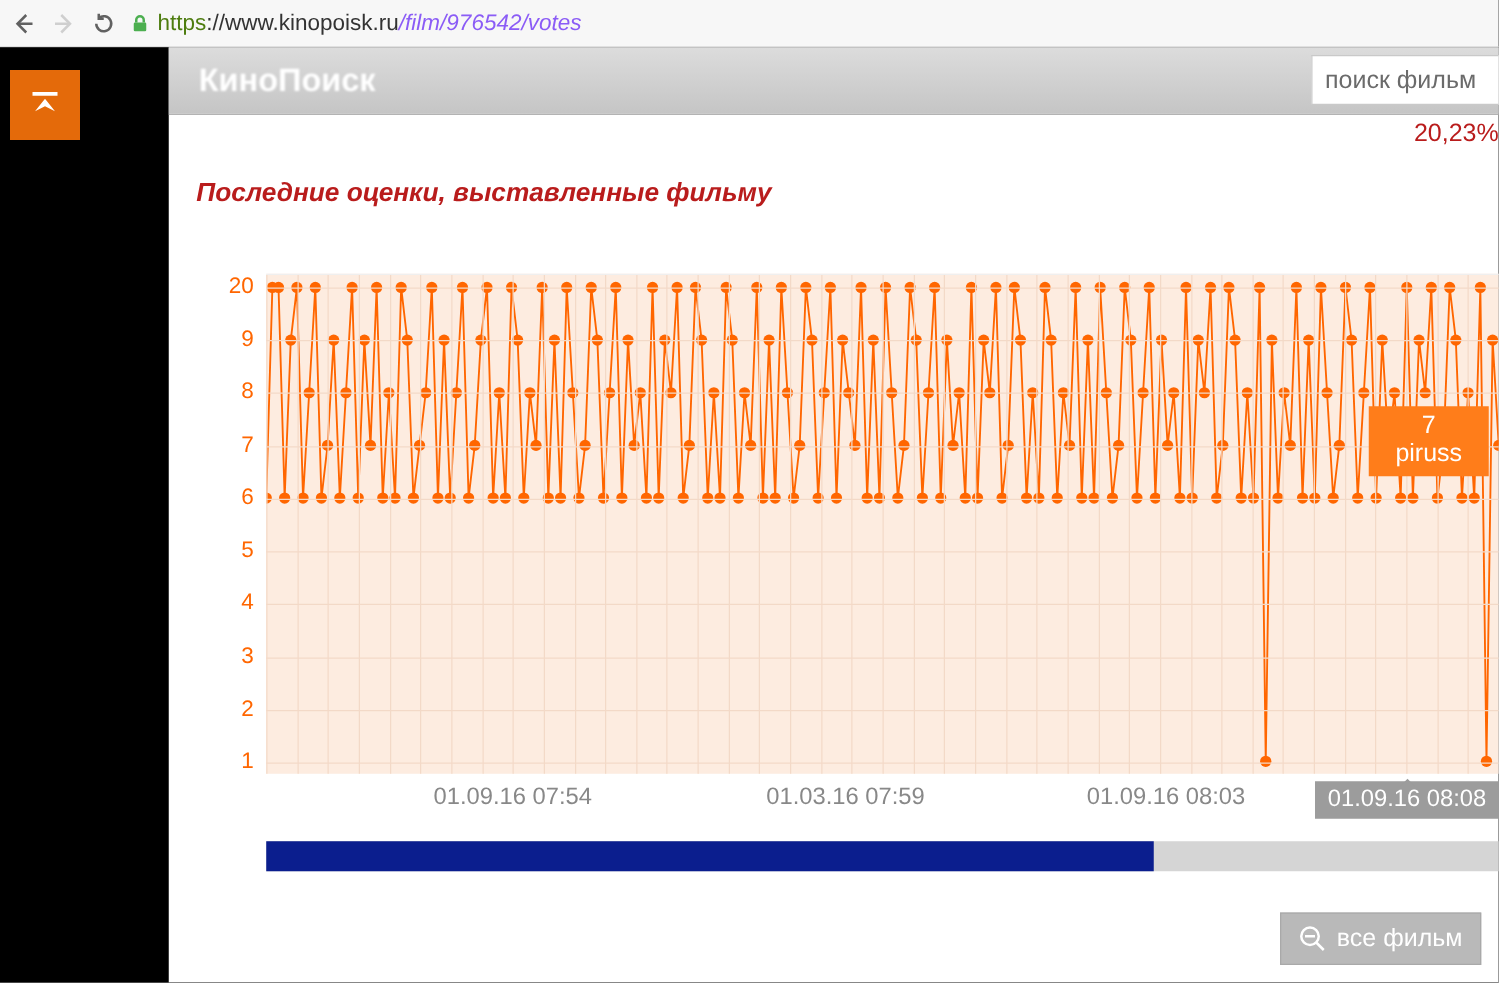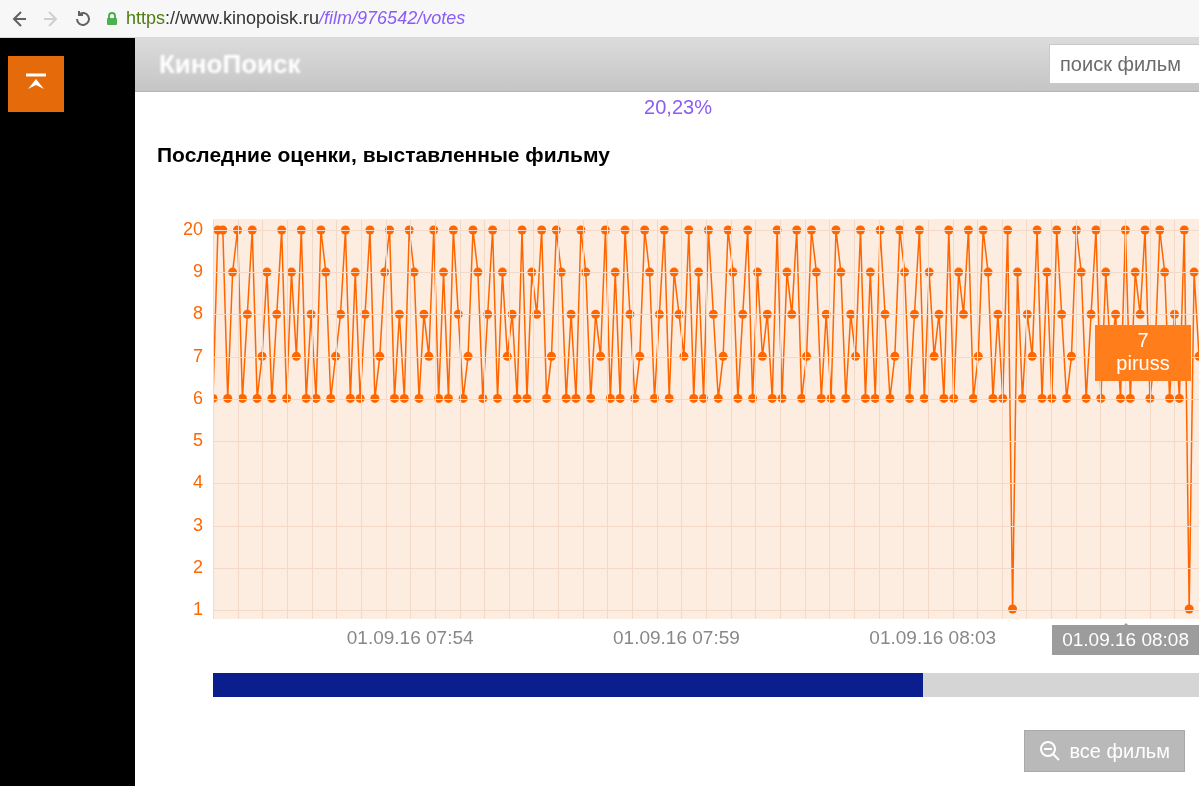--- a/index.html
+++ b/index.html
@@ -20,22 +20,22 @@
     .left-black { position: absolute; left: 0; top: 0; width: 135px; height: 100%; background: #000; }
     .scroll-top-btn { position: absolute; left: 8px; top: 18px; width: 56px; height: 56px; background: #e46a0a; display: flex; align-items: center; justify-content: center; }
     .main-white { position: absolute; left: 135px; top: 0; right: 0; bottom: 0; background: #fff; }
 
     
     .header-bar { height: 54px; background: linear-gradient(#dcdcdc,#c5c5c5); display: flex; align-items: center; padding-left: 24px; border-bottom: 1px solid #b3b3b3; position: relative; }
     .logo { color: #fff; font-weight: bold; font-size: 26px; letter-spacing: 0px; filter: blur(1px); }
     .search-box { position: absolute; right: 0; top: 6px; height: 40px; background: #fff; display: flex; align-items: center; padding: 0 10px; font-size: 20px; color: #6b6b6b; width: 150px; border: 1px solid #c9c9c9; border-right: none; }
 
     .content { padding: 0 0 0 22px; }
-    .stat-row { text-align: center; color: #8b5cf6; font-size: 20px; margin-top: 4px; filter: blur(0.6px); }
-    .heading  { color: #000000; font-weight: bold; font-size: 21px; margin-top: 24px; }
+    .stat-row { text-align: right; color: #b91c1c; font-size: 20px; margin-top: 4px; filter: blur(0.6px); }
+    .heading  { color: #b91c1c; font-weight: bold; font-size: 21px; margin-top: 24px; font-style: italic; }
 
     
     .chart-area { position: relative; margin-top: 52px; height: 430px; }
     .ytick { position: absolute; right: calc(100% - 46px); color: #ff6600; font-size: 18px; transform: translateY(-50%); }
     .plot  { position: absolute; left: 56px; right: 0; top: 0; height: 400px; background: #fdece0; border-top: 1px solid #efefef; }
     .plot .gridline { position: absolute; left: 0; right: 0; height: 1px; background: #f3d9c7; }
     .plot .vgrid    { position: absolute; top: 0; bottom: 0; width: 1px; background: #f3d9c7; }
     svg.series { position: absolute; left:0; top:0; width:100%; height:100%; }
     .xticks { position: absolute; left: 56px; right: 0; top: 408px; height: 30px; }
     .xtick  { position: absolute; color: #888; font-size: 19px; transform: translateX(-50%); white-space: nowrap; }
@@ -367,21 +367,21 @@
           </div>
 
         <div class="tooltip-box" style="right: 8px; top: 106px; width:96px;">
           <div>7</div>
           <div>piruss</div>
         </div>
         <div class="tooltip-time" style="right: 0px; top: 406px;">01.09.16 08:08</div>
 
         <div class="xticks">
             <div class="xtick" style="left: 20%;">01.09.16 07:54</div>
-            <div class="xtick" style="left: 47%;">01.09.16 07:59</div>
+            <div class="xtick" style="left: 47%;">01.03.16 07:59</div>
             <div class="xtick" style="left: 73%;">01.09.16 08:03</div>
           </div>
 
         <div class="scrub">
           <div class="filled" style="width: 72%;"></div>
         </div>
       <div class="ytick" style="top: 10px;">20</div>
           <div class="ytick" style="top: 52.2222px;">9</div>
           <div class="ytick" style="top: 94.4444px;">8</div>
           <div class="ytick" style="top: 136.667px;">7</div>

